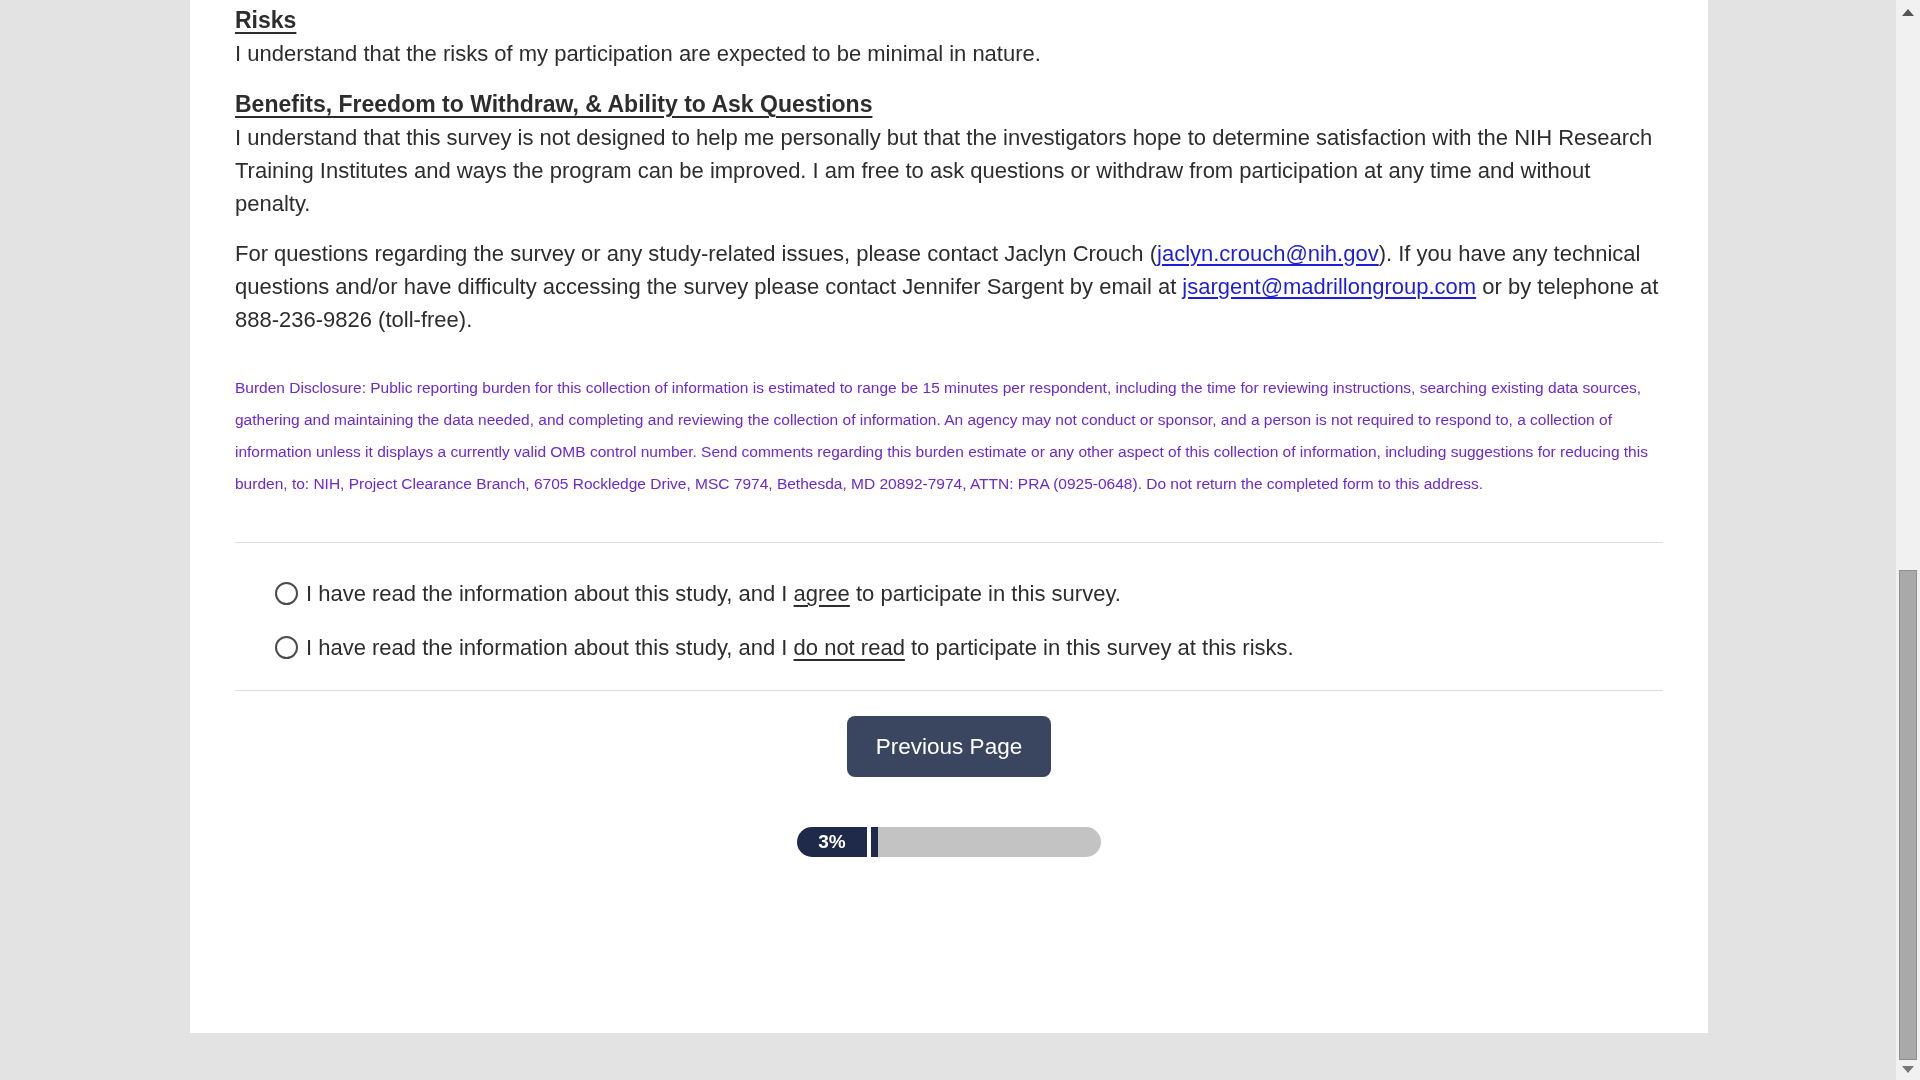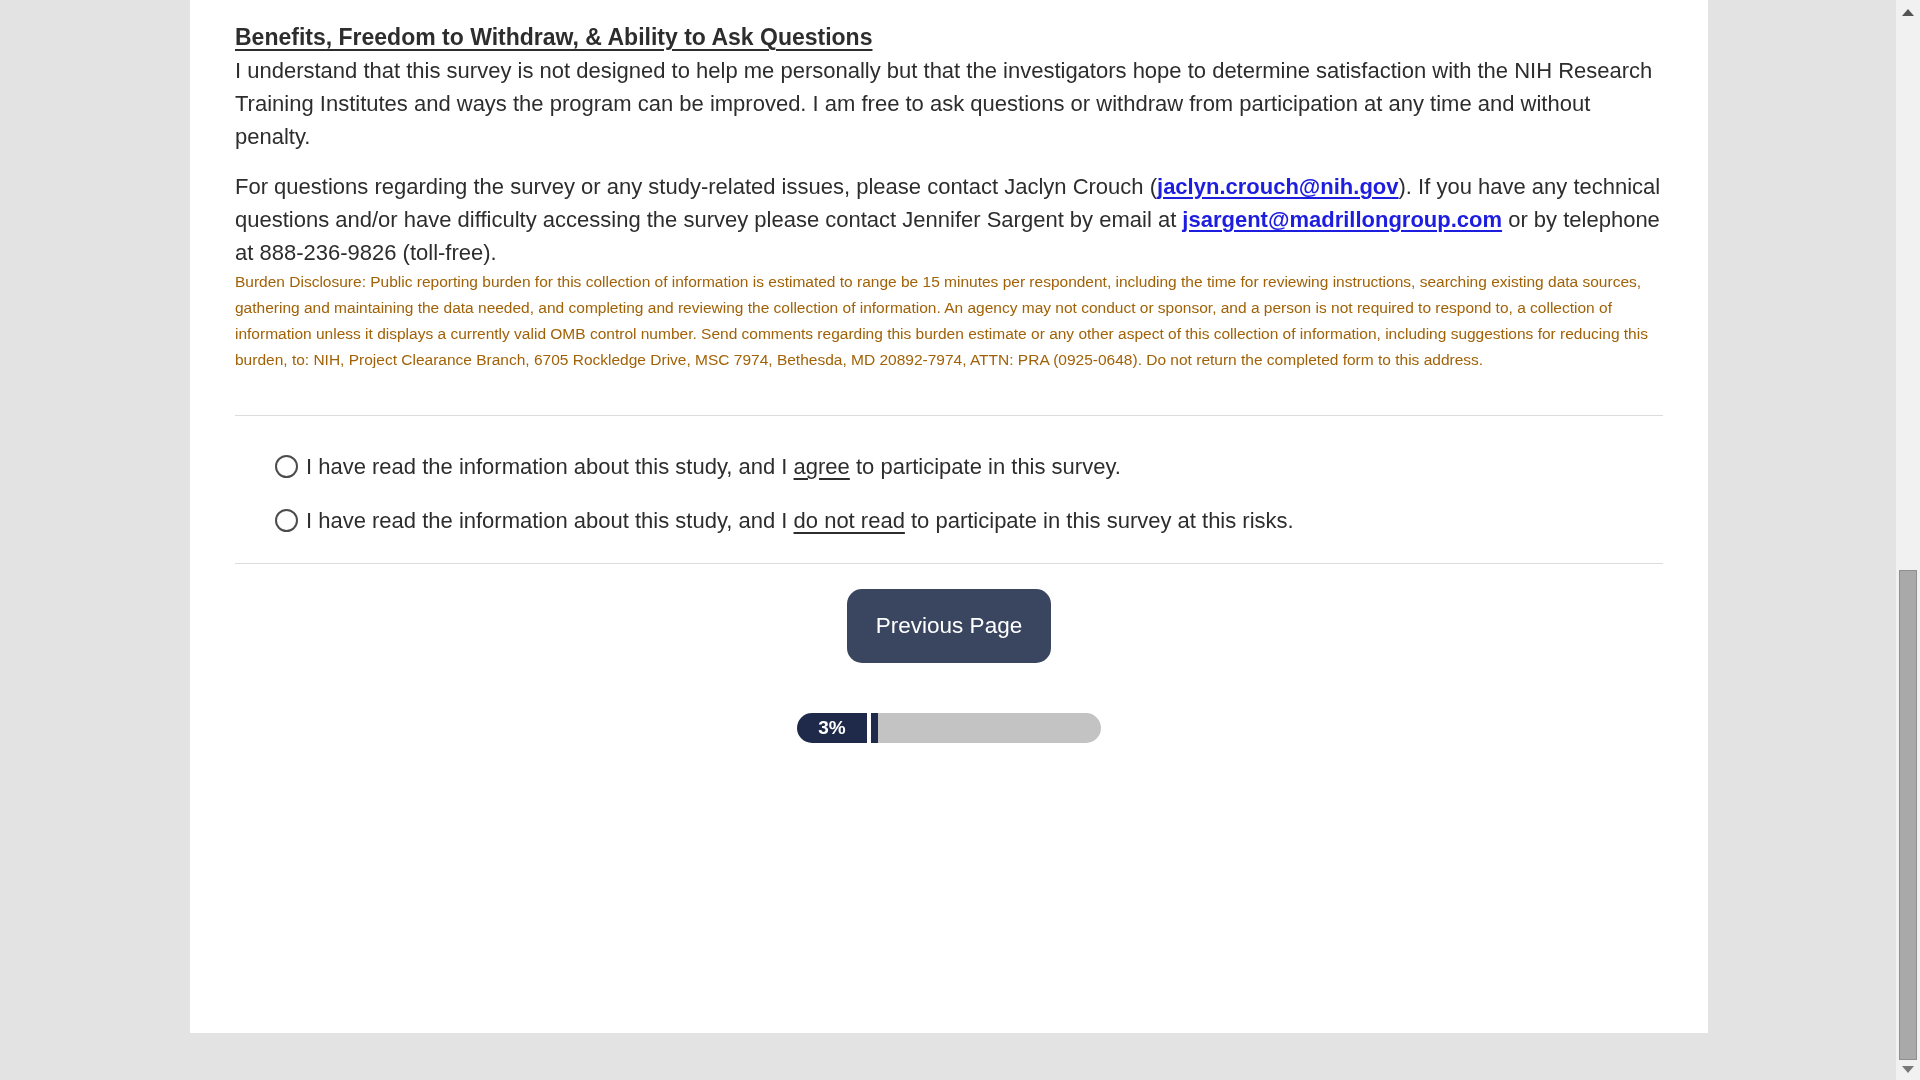--- a/index.html
+++ b/index.html
@@ -20,38 +20,38 @@
     background:#ffffff; padding:3px 45px 0 45px;
   }
   h2.section-heading{
     font-size:23px; line-height:34px; font-weight:bold; color:var(--text);
     text-decoration:underline; text-decoration-thickness:2px; text-underline-offset:4px;
     margin:0;
   }
   p.body-text{ font-size:22px; line-height:33px; color:var(--text); }
   section.consent-block{ margin-top:17px; }
   section.consent-block.first{ margin-top:0; }
-  a.email-link{ color:var(--link_blue); text-decoration:underline; text-underline-offset:3px; cursor:pointer;font-weight:bold; }
-  p.burden{ font-size:15.5px; line-height:26px; color:#a16207; }
+  a.email-link{ color:var(--link_blue); text-decoration:underline; text-underline-offset:3px; cursor:pointer; }
+  p.burden{ margin-top:36px; font-size:15.5px; line-height:32px; color:#6d28d9; }
   .divider{ border:none; border-top:1px solid var(--divider); margin-top:42px; height:0; }
   .question{ margin-top:34px; }
   .q-title{ font-size:23px; font-weight:600; color:#2f2f2f; }
   .req{ color:var(--required_red); font-weight:bold; font-size:23px; margin-left:7px; }
   .options{ margin-top:26px; padding-left:40px; }
   .option-row{ display:flex; align-items:center; gap:8px; margin-bottom:21px; cursor:pointer; }
   .radio-circle{
     width:23px; height:23px; flex:0 0 23px; border:2px solid #4c4c4c; border-radius:50%;
     background:#fff; display:inline-block;
   }
   .option-text{ font-size:22px; line-height:33px; color:var(--text); }
   .option-text .u{ text-decoration:underline; text-decoration-thickness:2px; text-underline-offset:4px; }
   .divider.second{ margin-top:26px; }
   .nav-buttons{ margin-top:25px; display:flex; justify-content:center; gap:12px; }
   .nav-buttons button{
-    height:74px; padding:0 29px; border:none; border-radius:15px; color:#ffffff;
+    height:61px; padding:0 29px; border:none; border-radius:8px; color:#ffffff;
     font-family:"Liberation Sans", sans-serif; font-size:22.5px; cursor:pointer;
   }
   button.prev{ background:var(--button_prev); }
   button.next{ background:var(--button_next); }
   .progress-wrap{ margin-top:50px; display:flex; justify-content:center; }
   .progress{ display:flex; align-items:center; }
   .progress-chip{
     width:70px; height:30px; background:var(--progress_navy); color:#fff;
     font-size:19px; font-weight:bold; display:flex; align-items:center; justify-content:center;
     border-radius:15px 0 0 15px; margin-right:4px;
@@ -66,20 +66,24 @@
   .sb-arrow{ width:0; height:0; border-left:6px solid transparent; border-right:6px solid transparent; position:absolute; left:6px; }
   .sb-arrow.up{ top:9px; border-bottom:7px solid #555; }
   .sb-arrow.down{ bottom:7px; border-top:7px solid #777; }
   .sb-thumb{ position:absolute; left:3px; width:18px; top:570px; height:490px; background:#a9a9a9; border:1px solid #8f8f8f; }
 </style>
 </head>
 <body>
 
 <div class="panel">
 
+  <section class="consent-block first">
+    <h2 class="section-heading">Risks</h2>
+    <p class="body-text">I understand that the risks of my participation are expected to be minimal in nature.</p>
+  </section>
 
   <section class="consent-block">
     <h2 class="section-heading">Benefits, Freedom to Withdraw, &amp; Ability to Ask Questions</h2>
     <p class="body-text">I understand that this survey is not designed to help me personally but that the investigators hope to determine satisfaction with the NIH Research Training Institutes and ways the program can be improved.  I am free to ask questions or withdraw from participation at any time and without penalty.</p>
   </section>
 
   <section class="consent-block">
     <p class="body-text"><span>For questions regarding the survey or any study-related issues, please contact Jaclyn Crouch (</span><a class="email-link">jaclyn.crouch@nih.gov</a><span>). If you have any technical questions and/or have difficulty accessing the survey please contact Jennifer Sargent by email at </span><a class="email-link">jsargent@madrillongroup.com</a><span> or by telephone at 888-236-9826 (toll-free).</span></p>
   </section>
 

